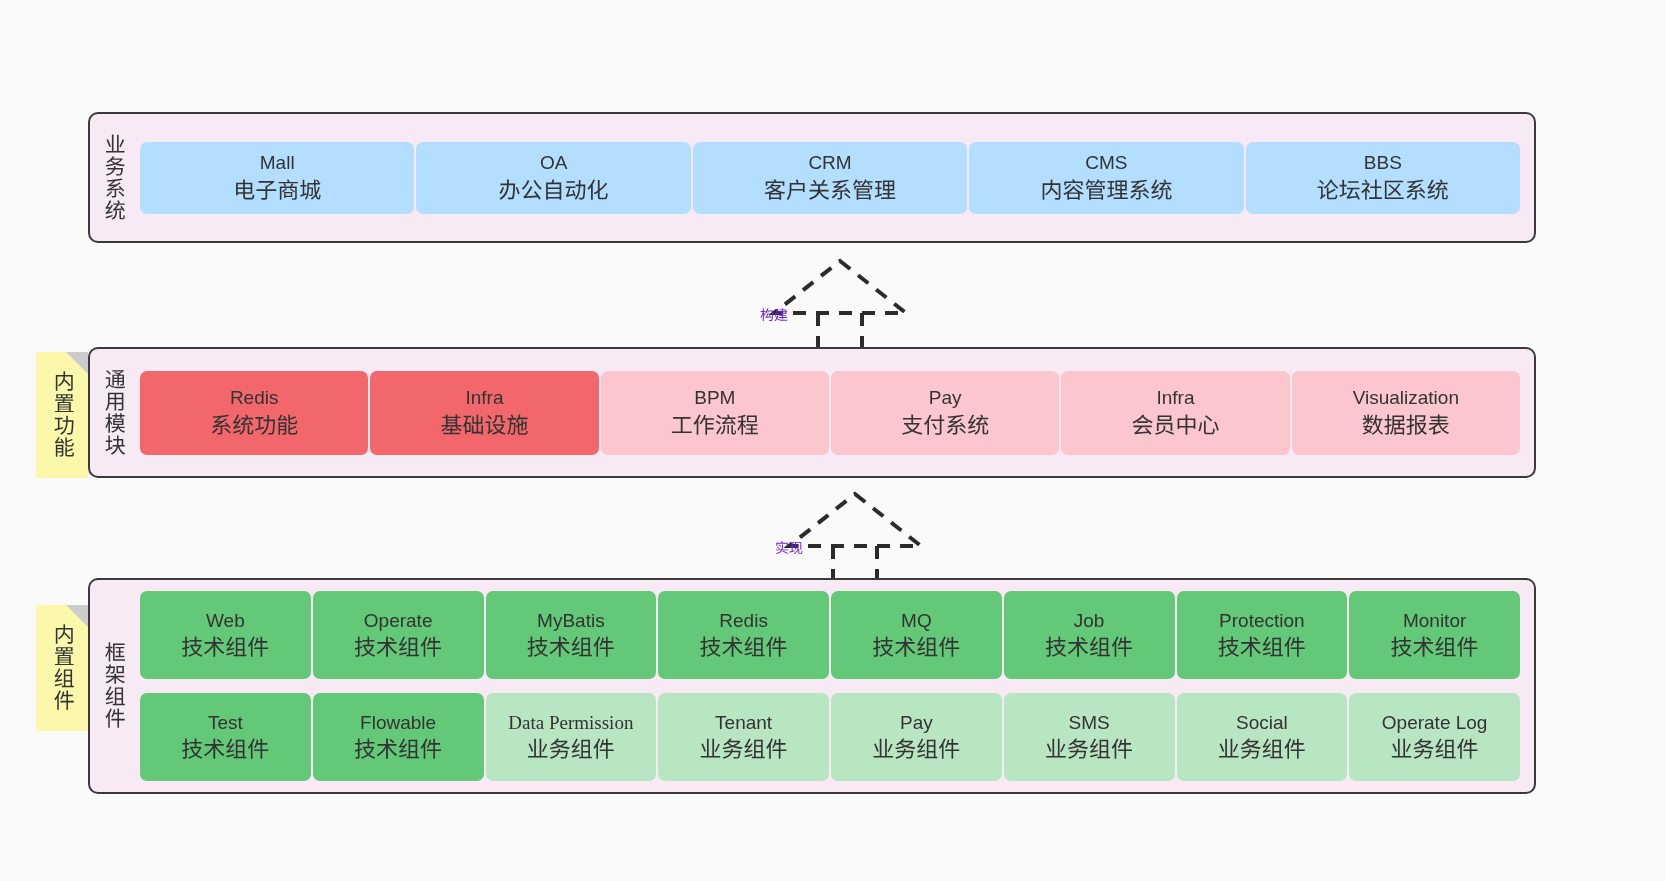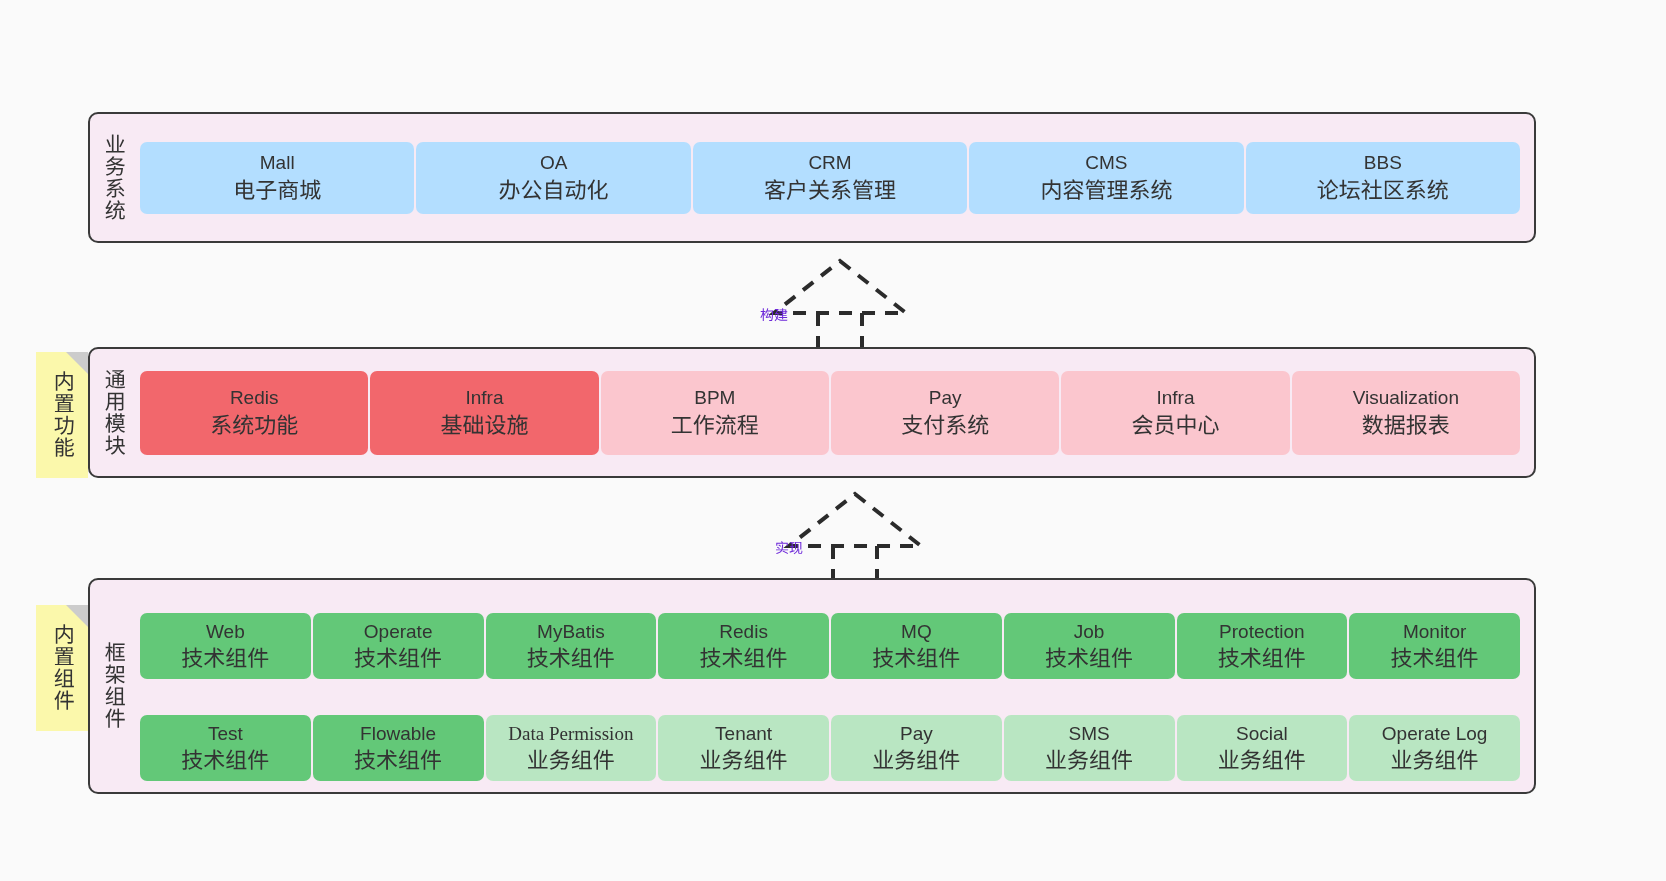--- a/index.html
+++ b/index.html
@@ -96,21 +96,21 @@
   .node.green       { background: #63c878; }
   .node.lightgreen  { background: #b9e6c2; }
 
   
   #layer-business  { left: 88px;  top: 112px; width: 1448px; height: 131px; }
   #layer-modules   { left: 88px;  top: 347px; width: 1448px; height: 131px; }
   #layer-framework { left: 88px;  top: 578px; width: 1448px; height: 216px; }
 
   #layer-business  .row { height: 72px; }
   #layer-modules   .row { height: 84px; }
-  #layer-framework .row { height: 88px; align-items: flex-end; }
+  #layer-framework .row { height: 88px; }
 
   
   .sticky {
     position: absolute;
     background: #fbf8ab;
     box-sizing: border-box;
     display: flex;
     align-items: center;
     justify-content: center;
     font-size: 21px;

